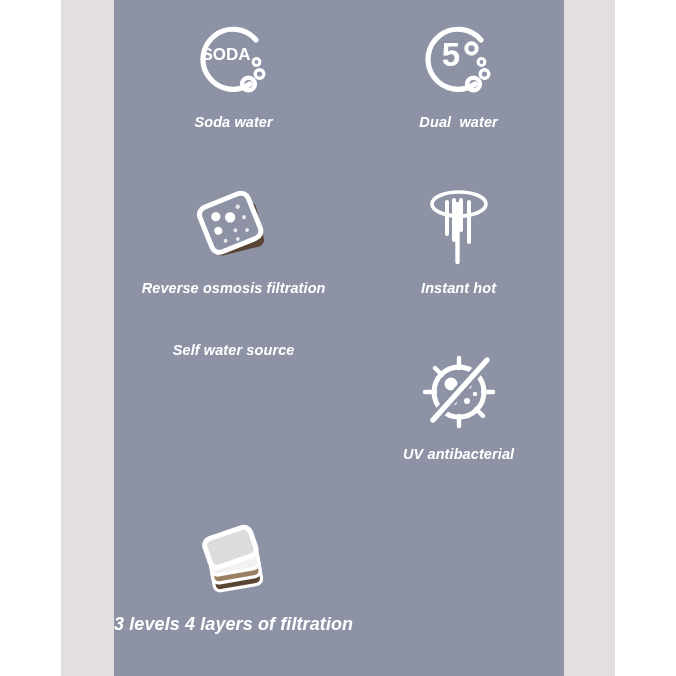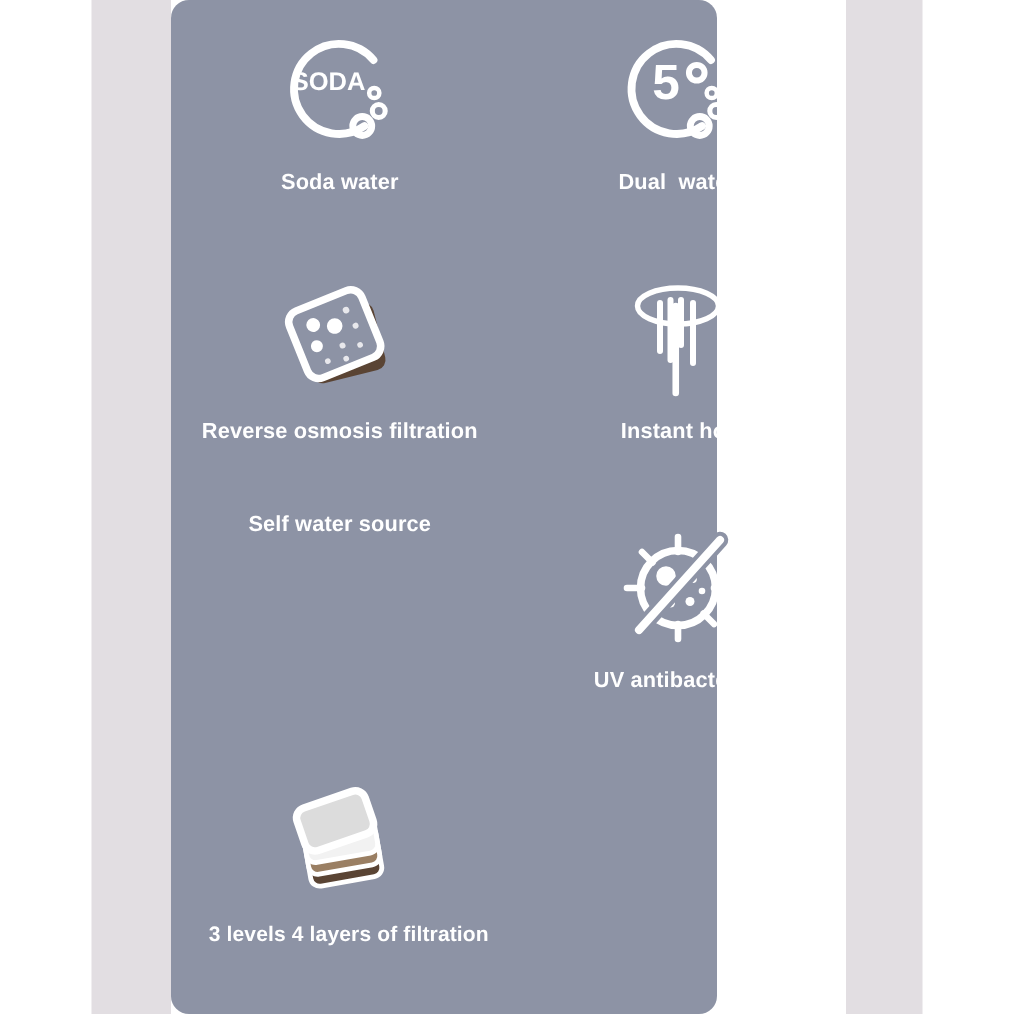--- a/index.html
+++ b/index.html
@@ -33,25 +33,24 @@
     left: 564px;
     top: 0;
     width: 51px;
     height: 676px;
     background: #e2dee2;
   }
   .panel {
     position: absolute;
     left: 114px;
     top: 0;
-    width: 364px;
+    width: 450px;
     height: 676px;
     background: #8d93a5;
     box-sizing: border-box;
-    border-radius: 12px;
   }
   .grid {
     position: absolute;
     left: 0;
     top: 0;
     width: 450px;
     height: 676px;
     display: grid;
     grid-template-columns: 1fr 1fr;
     grid-template-rows: 166px 166px 168px 176px;
@@ -72,22 +71,23 @@
     justify-content: center;
   }
   .cell-label {
     color: #ffffff;
     font-size: 14.5px;
     font-weight: bold;
     letter-spacing: 0.1px;
     white-space: pre;
     text-align: right;
     margin-top: 2px;
-  }
-  .r4 .cell-label { font-size: 14px; margin-left: 12px; }
+    font-style: italic;
+  }
+  .r4 .cell-label { font-size: 18px; }
   svg { display: block; overflow: visible; }
 </style>
 </head>
 <body>
 
 <div class="page">
 
   <div class="band-left-lav"></div>
   <div class="band-right-lav"></div>
 

